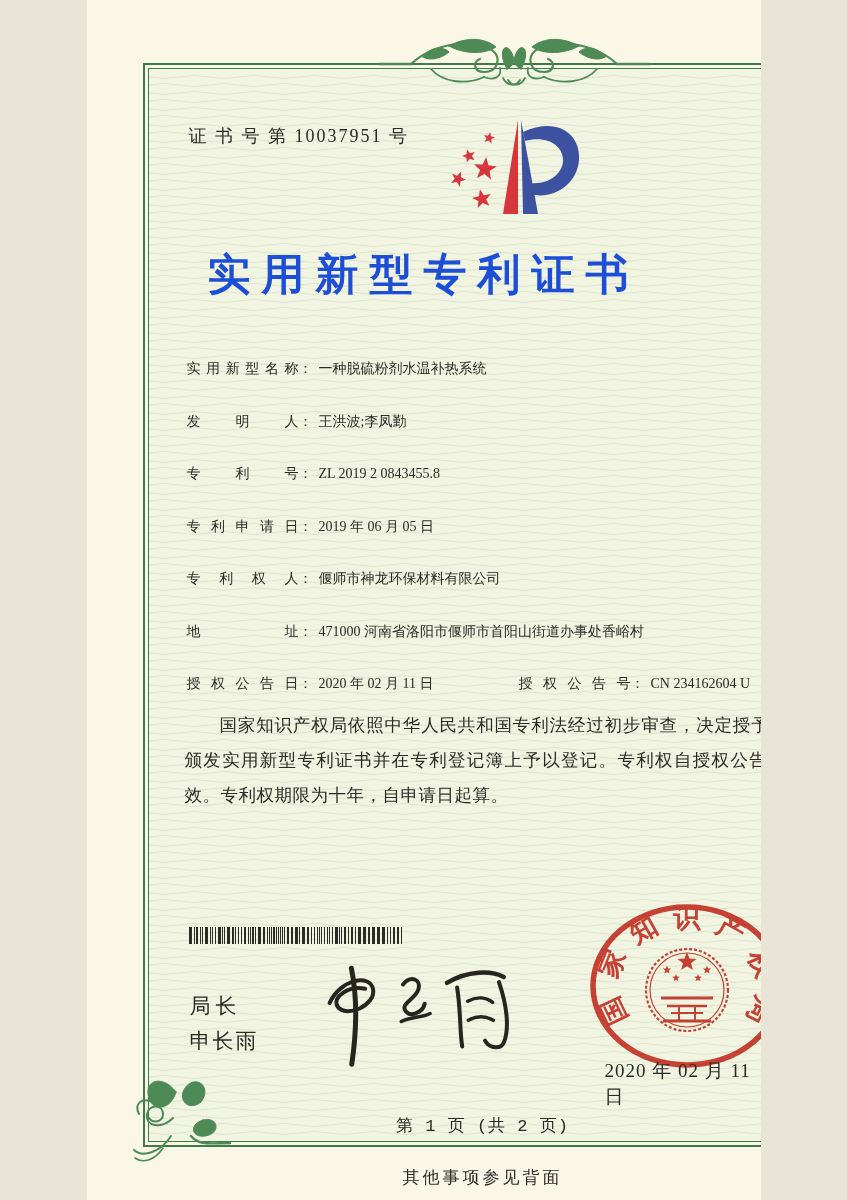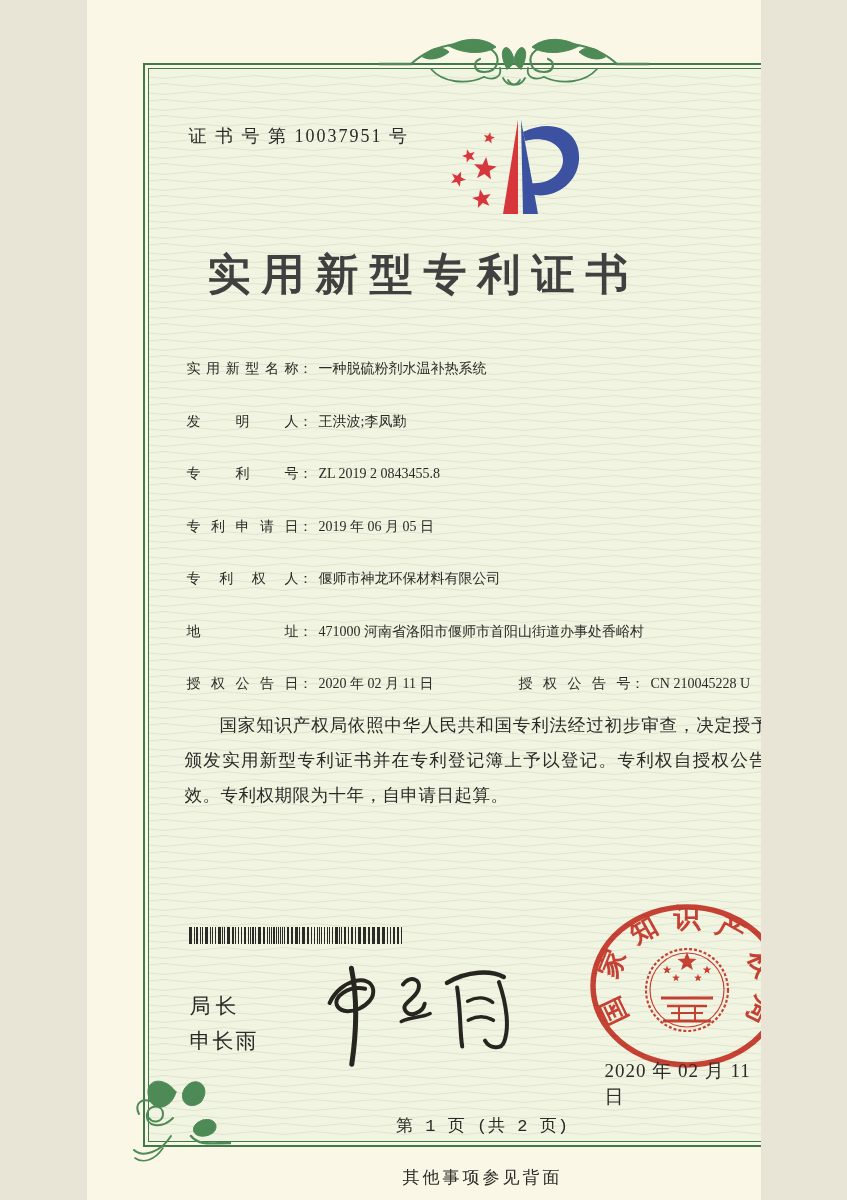--- a/index.html
+++ b/index.html
@@ -8,21 +8,21 @@
   .abs{position:absolute;}
   
   .frame{position:absolute;left:56px;top:63px;width:741px;height:1080px;border:2px solid #3e7b48;}
   .frame-inner{position:absolute;inset:3px;border:1px solid #3e7b48;background:#f2f4e2;overflow:hidden;}
   .waves{position:absolute;inset:0;}
   
   .cert-no{left:102px;top:124px;font-size:18px;letter-spacing:2px;z-index:3;}
   .logo{left:348px;top:116px;z-index:3;}
   .qr{left:678px;top:128px;z-index:3;}
   .title{left:0;right:0;top:246px;text-align:center;font-size:43px;font-weight:bold;
-         letter-spacing:11px;z-index:3;color:#404040;}
+         letter-spacing:11px;z-index:3;color:#1d4ed8;}
   
   .fields{left:100px;top:360px;width:664px;font-size:14px;z-index:3;}
   .field-row{height:52.5px;position:relative;white-space:nowrap;}
   .f-label{display:inline-block;width:112px;text-align:justify;text-align-last:justify;}
   .colon{display:inline-block;width:20px;}
   .grant{position:absolute;left:332px;top:0;}
   
   .paras{left:98px;top:708px;width:658px;font-size:17.5px;line-height:35px;
          text-align:justify;letter-spacing:.5px;z-index:3;}
   .paras p{margin:0;text-indent:2em;}
@@ -562,21 +562,21 @@
     </div>
     <div class="field-row">
       <span class="f-label">专利权人</span><span class="colon">：</span><span>偃师市神龙环保材料有限公司</span>
     </div>
     <div class="field-row">
       <span class="f-label">地址</span><span class="colon">：</span><span>471000 河南省洛阳市偃师市首阳山街道办事处香峪村</span>
     </div>
     <div class="field-row">
       <span class="f-label">授权公告日</span><span class="colon">：</span><span>2020 年 02 月 11 日</span>
       <span class="grant">
-        <span class="f-label">授权公告号</span><span class="colon">：</span><span>CN 210045228 U</span>
+        <span class="f-label">授权公告号</span><span class="colon">：</span><span>CN 234162604 U</span>
       </span>
     </div>
   </div>
 
   <div class="abs paras">
     <p>国家知识产权局依照中华人民共和国专利法经过初步审查，决定授予专利权，颁发实用新型专利证书并在专利登记簿上予以登记。专利权自授权公告之日起生效。专利权期限为十年，自申请日起算。</p>
   </div>
 
   <svg id="barcode-svg" class="abs barcode" width="216" height="17" viewBox="0 0 216 17">
       <rect x="0" y="0" width="3" height="17" fill="#2b2b27"></rect>

